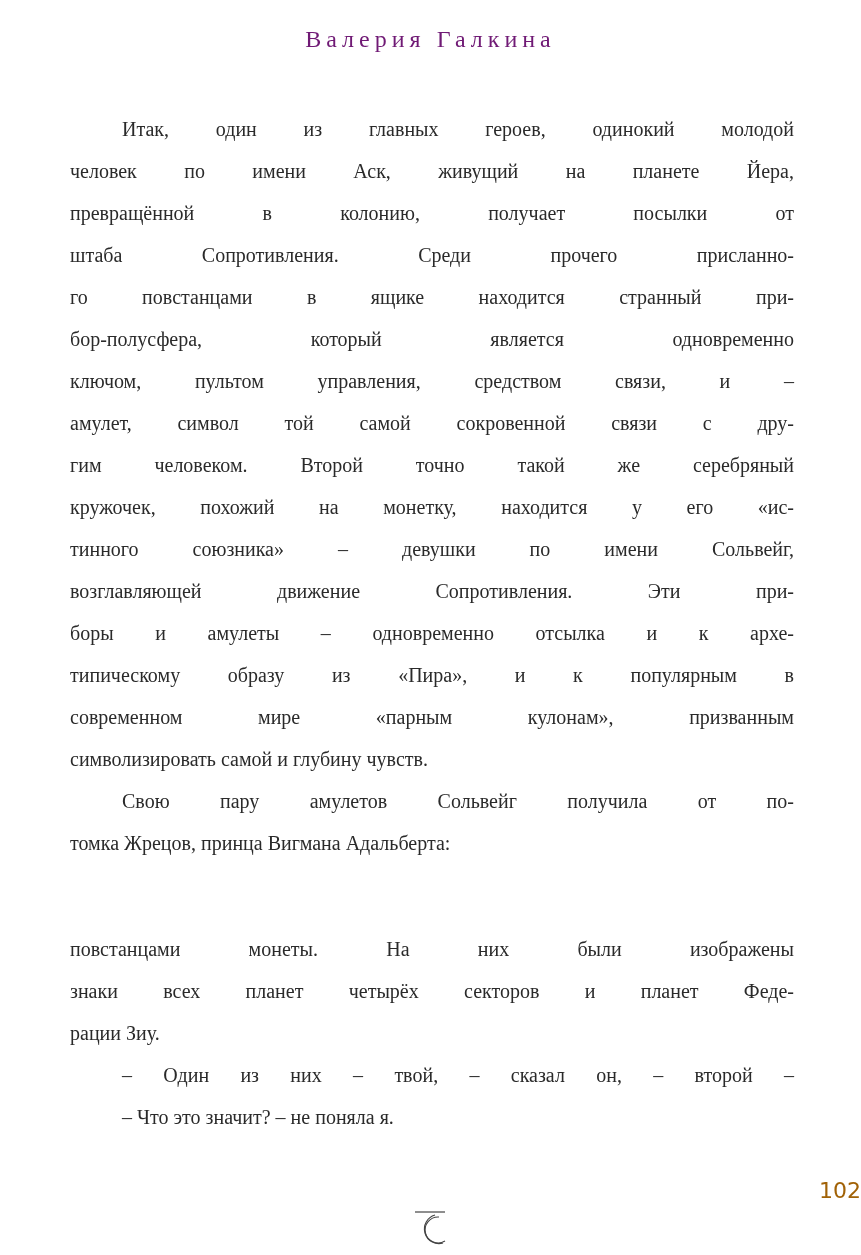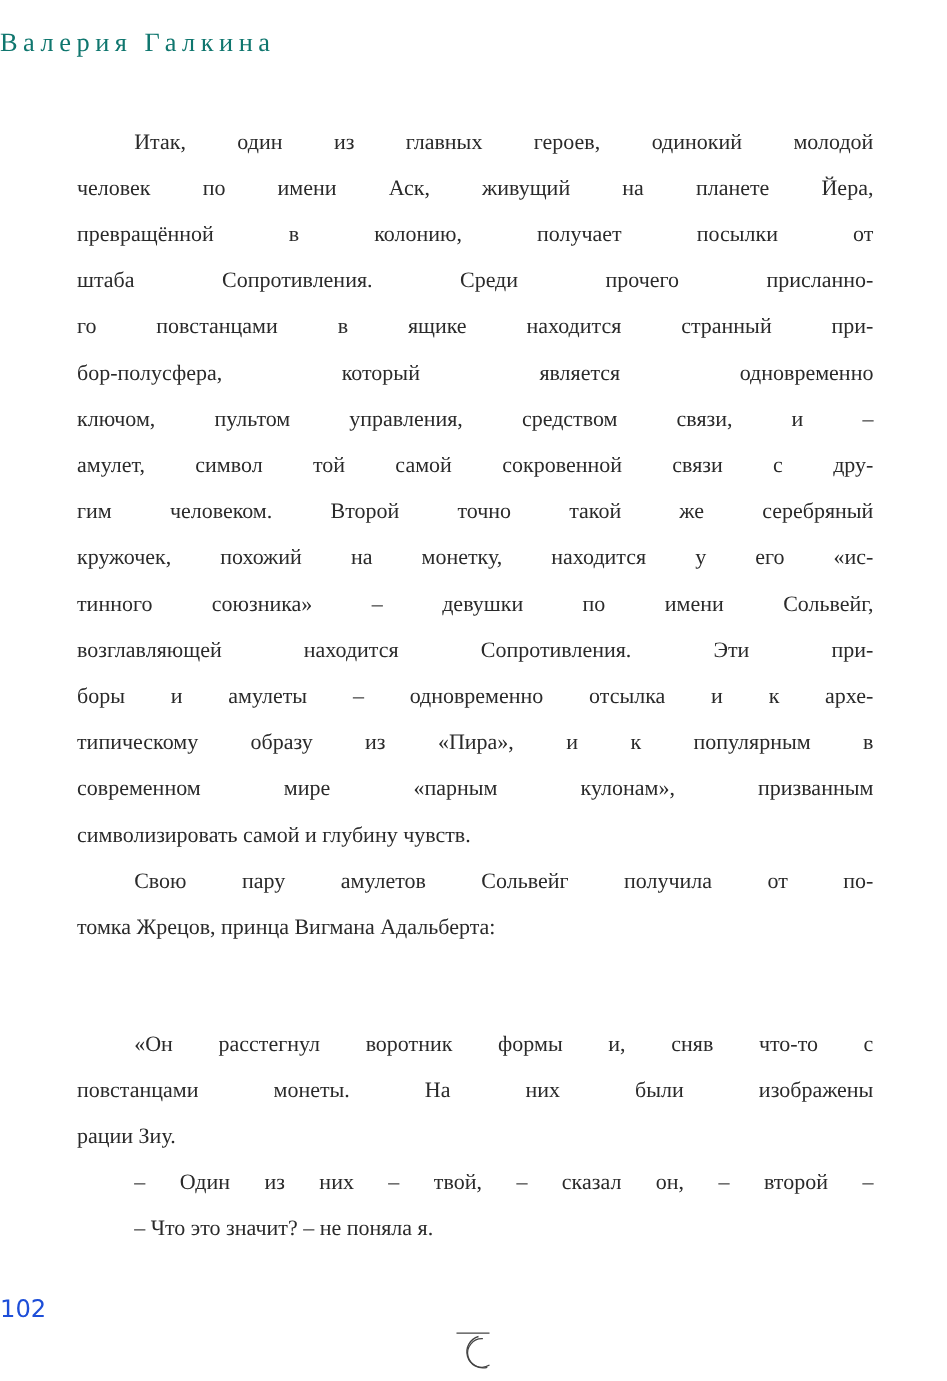--- a/index.html
+++ b/index.html
@@ -7,24 +7,24 @@
       width: 861px; height: 1255px;
       background: #ffffff;
       position: relative;
       overflow: hidden;
       font-family: "Liberation Serif", "DejaVu Serif", serif;
       color: #2a2a2a;
     }
     .running-head {
       position: absolute;
       top: 26px; left: 0; width: 861px;
-      text-align: left;
+      text-align: center;
       font-size: 24px;
       letter-spacing: 5px;
-      color: #0f766e;
+      color: #701a75;
     }
     .body-text {
       position: absolute;
       top: 108px; left: 70px;
       width: 724px;
     }
     .line {
       display: block;
       height: 42px;
       line-height: 42px;
@@ -32,24 +32,24 @@
       white-space: nowrap;
       text-align: justify;
       text-align-last: justify;
     }
     .line.last { text-align-last: left; }
     .line.indent { padding-left: 52px; }
     .gap { height: 64px; }
     .folio {
       position: absolute;
       top: 1178px; left: 0; width: 861px;
-      text-align: left;
+      text-align: right;
       font-family: "DejaVu Sans", sans-serif;
       font-size: 22px;
-      color: #1d4ed8;
+      color: #a16207;
     }
     .moon {
       position: absolute;
       top: 1210px; left: 413px;
       width: 34px; height: 36px;
     }
   </style>
 </head>
 <body>
 
@@ -61,34 +61,34 @@
     <span class="line">человек по имени Аск, живущий на планете Йера,</span>
     <span class="line">превращённой в колонию, получает посылки от</span>
     <span class="line">штаба Сопротивления. Среди прочего присланно-</span>
     <span class="line">го повстанцами в ящике находится странный при-</span>
     <span class="line">бор-полусфера, который является одновременно</span>
     <span class="line">ключом, пультом управления, средством связи, и –</span>
     <span class="line">амулет, символ той самой сокровенной связи с дру-</span>
     <span class="line">гим человеком. Второй точно такой же серебряный</span>
     <span class="line">кружочек, похожий на монетку, находится у его «ис-</span>
     <span class="line">тинного союзника» – девушки по имени Сольвейг,</span>
-    <span class="line">возглавляющей находится Сопротивления. Эти при-</span>
+    <span class="line">возглавляющей движение Сопротивления. Эти при-</span>
     <span class="line">боры и амулеты – одновременно отсылка и к архе-</span>
     <span class="line">типическому образу из «Пира», и к популярным в</span>
     <span class="line">современном мире «парным кулонам», призванным</span>
     <span class="line last">символизировать самой и глубину чувств.</span>
   </div>
   <div>
     <span class="line indent">Свою пару амулетов Сольвейг получила от по-</span>
     <span class="line last">томка Жрецов, принца Вигмана Адальберта:</span>
   </div>
   <div class="gap"></div>
   <div>
-    <span class="line indent">«Он расстегнул воротник формы и, сняв что-то с</span>
     <span class="line">повстанцами монеты. На них были изображены</span>
+    <span class="line">знаки всех планет четырёх секторов и планет Феде-</span>
     <span class="line last">рации Зиу.</span>
   </div>
   <div>
     <span class="line indent">– Один из них – твой, – сказал он, – второй –</span>
   </div>
   <div>
     <span class="line indent last">– Что это значит? – не поняла я.</span>
   </div>
 </div>
 

